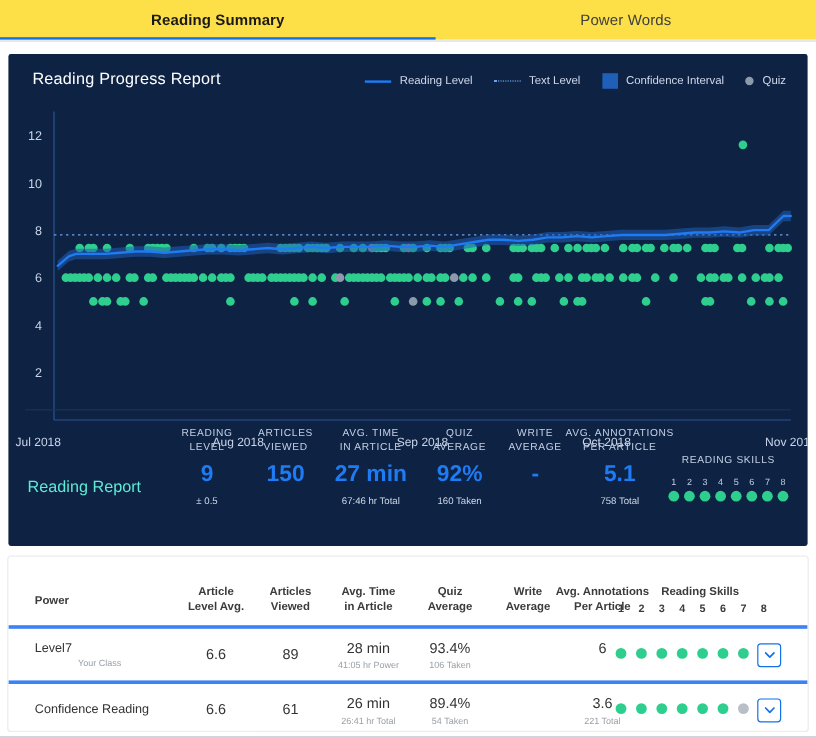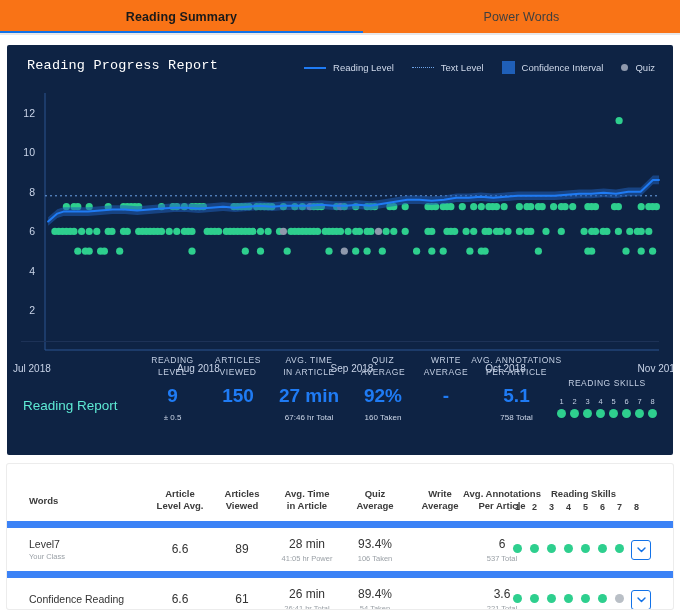--- a/index.html
+++ b/index.html
@@ -13,21 +13,21 @@
     font-family: "Liberation Sans", sans-serif;
     overflow: hidden;
     position: relative;
     color: #222;
   }
 
   
   .tabbar {
     position: relative;
     height: 33px;
-    background: #f97316;
+    background: #fde047;
     display: flex;
     align-items: center;
   }
   .tab {
     position: absolute;
     top: 0;
     height: 33px;
     display: flex;
     align-items: center;
     justify-content: center;
@@ -65,21 +65,20 @@
     background: #0e2344;
     border-radius: 2px;
   }
   .chart-title {
     position: absolute;
     left: 20px;
     top: 13px;
     font-size: 13.5px;
     color: #ffffff;
     letter-spacing: .2px;
-    font-family: Liberation Mono, monospace;
   }
 
   
   .legend {
     position: absolute;
     right: 18px;
     top: 16px;
     display: flex;
     align-items: center;
     gap: 18px;
@@ -256,21 +255,21 @@
   .t-skillnums span {
     width: 17px;
     font-size: 9px;
     font-weight: bold;
     color: #3b3b3b;
     text-align: center;
   }
   .t-row {
     position: relative;
     height: 43px;
-    border-top: 7px solid #3b82f6;
+    border-top: 3px solid #3b82f6;
   }
   .t-row .cell {
     position: absolute;
     text-align: center;
     line-height: 13px;
   }
   .cell-main {
     font-size: 12px;
     color: #333;
   }
@@ -286,20 +285,21 @@
     text-align: left;
   }
   .row-name .nm {
     font-size: 10.5px;
     color: #333;
   }
   .row-name .sub {
     font-size: 7.5px;
     color: #9aa0a6;
     margin-top: 2px;
+    margin-left: 36px;
   }
   .row-dots {
     position: absolute;
     top: 16px;
     display: flex;
   }
   .row-dots i {
     width: 17px;
     display: flex;
     justify-content: center;
@@ -661,21 +661,21 @@
             <span class="sdot on"></span>
           </i>
         </div>
     </div>
   </div>
 </div>
 
 <div class="table-card">
 
   <div class="t-head">
-    <div class="th th-class">Words</div>
+    <div class="th th-class">Power</div>
     <div class="th" style="left:138px;width:70px;top:24px">Article
 Level Avg.</div>
     <div class="th" style="left:200px;width:70px;top:24px">Articles
 Viewed</div>
     <div class="th" style="left:262px;width:76px;top:24px">Avg. Time
 in Article</div>
     <div class="th" style="left:333px;width:70px;top:24px">Quiz
 Average</div>
     <div class="th" style="left:398px;width:70px;top:24px">Write
 Average</div>
@@ -711,21 +711,20 @@
     </div>
     <div class="cell" style="left:333px;width:70px;top:10px">
       <div class="cell-main">93.4%</div>
       <div class="cell-sub">106 Taken</div>
     </div>
     <div class="cell" style="left:398px;width:70px;top:15px">
       <div class="cell-main"></div>
     </div>
     <div class="cell" style="left:405px;width:180px;top:10px">
       <div class="cell-main">6</div>
-      <div class="cell-sub">537 Total</div>
     </div>
     <div class="row-dots" style="left:502px">
         <i>
           <span class="rdot on"></span>
         </i>
         <i>
           <span class="rdot on"></span>
         </i>
         <i>
           <span class="rdot on"></span>

